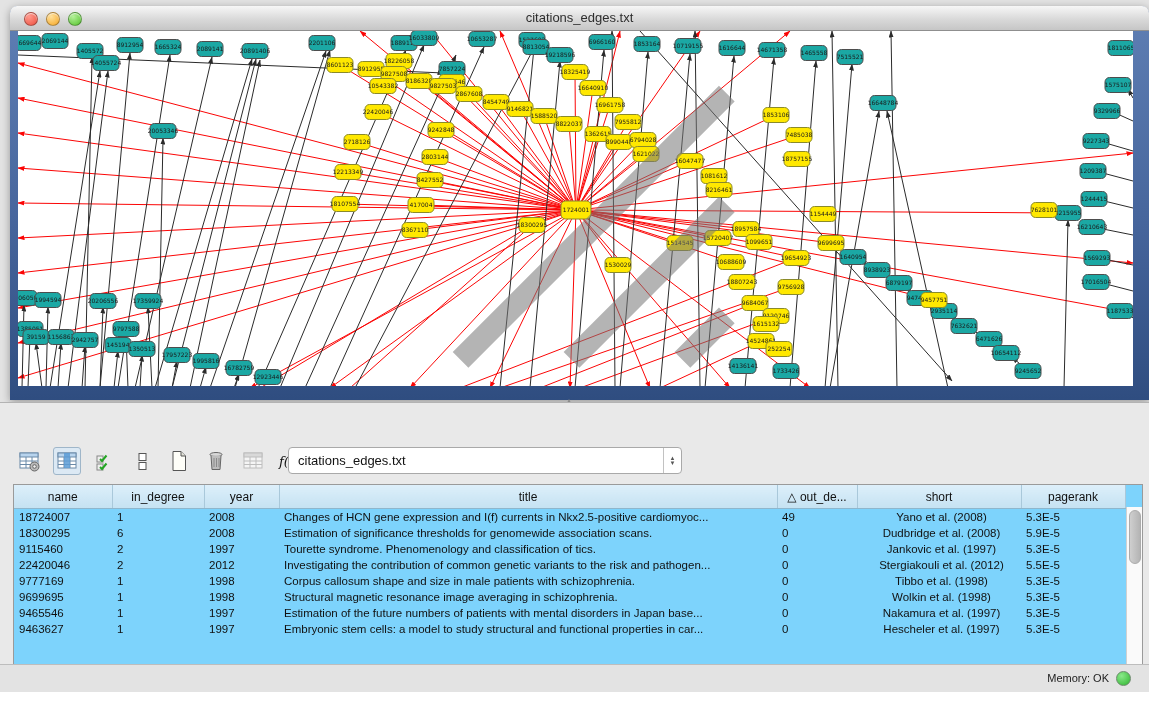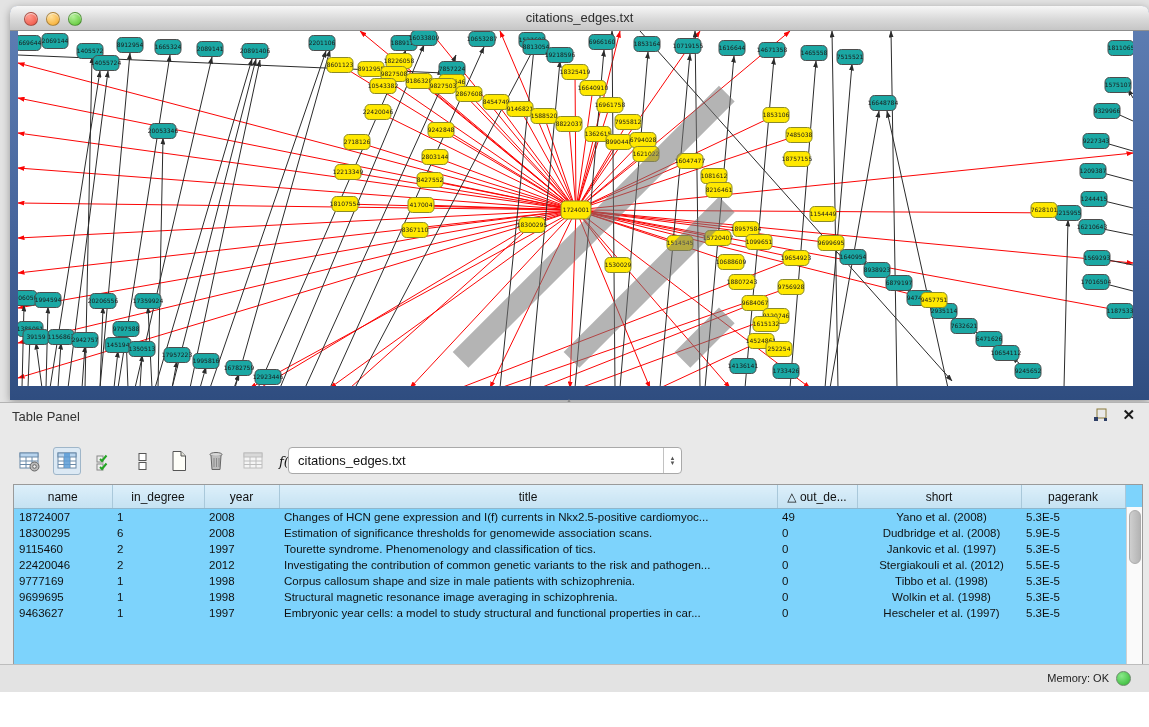--- a/index.html
+++ b/index.html
@@ -473,34 +473,20 @@
         </svg>
       <svg class="grip" viewBox="0 0 16 16">
         <path d="M15 3L3 15M15 8L8 15M15 13L13 15" stroke="#777" stroke-width="1" fill="none"></path>
       </svg>
     </div>
   </div>
 
   <div class="divider-dot">▴</div>
 
   <div class="tpanel">
-    <div class="phead">
-      <span class="ptitle">Table Panel</span>
-      <span class="pbtns">
-        <span class="float-btn">
-          <svg width="15" height="15" viewBox="0 0 15 15">
-            <rect x="4" y="1" width="9" height="9" fill="#e9e9e9" stroke="#8a7a3a"></rect>
-            <rect x="1" y="9" width="4" height="4" fill="#2e3f66"></rect>
-            <rect x="10" y="1" width="4" height="4" fill="#2e3f66" opacity="0"></rect>
-            <rect x="11" y="10" width="3" height="3" fill="#2e3f66"></rect>
-          </svg>
-        </span>
-        <span class="close-btn">✕</span>
-      </span>
-    </div>
 
     <div class="toolbar" id="toolbar">
         <span class="tbtn">
           <svg width="24" height="24">
             <rect x="3" y="4" width="18" height="15" fill="#fff" stroke="#6b8aa8"></rect>
             <rect x="3" y="4" width="18" height="4" fill="#b8d4ee" stroke="#6b8aa8"></rect>
             <path d="M3 12h18M3 15.5h18M9 8v11M15 8v11" stroke="#6b8aa8" fill="none"></path>
             <circle cx="17.5" cy="17.5" r="4.5" fill="#b9b9b9" stroke="#666"></circle>
             <circle cx="17.5" cy="17.5" r="1.8" fill="#eee" stroke="#666"></circle>
           </svg>
@@ -633,24 +619,33 @@
             <tr>
               <td>9699695</td>
               <td>1</td>
               <td>1998</td>
               <td>Structural magnetic resonance image averaging in schizophrenia.</td>
               <td>0</td>
               <td class="ctr">Wolkin et al. (1998)</td>
               <td>5.3E-5</td>
             </tr>
             <tr>
+              <td>9465546</td>
+              <td>1</td>
+              <td>1997</td>
+              <td>Estimation of the future numbers of patients with mental disorders in Japan base...</td>
+              <td>0</td>
+              <td class="ctr">Nakamura et al. (1997)</td>
+              <td>5.3E-5</td>
+            </tr>
+            <tr>
               <td>9463627</td>
               <td>1</td>
               <td>1997</td>
-              <td>Embryonic year cells: a model to study structural and functional properties in car...</td>
+              <td>Embryonic stem cells: a model to study structural and functional properties in car...</td>
               <td>0</td>
               <td class="ctr">Hescheler et al. (1997)</td>
               <td>5.3E-5</td>
             </tr>
           </tbody>
         </table>
       <div class="vscroll">
         <div class="vthumb"></div>
       </div>
     </div>

